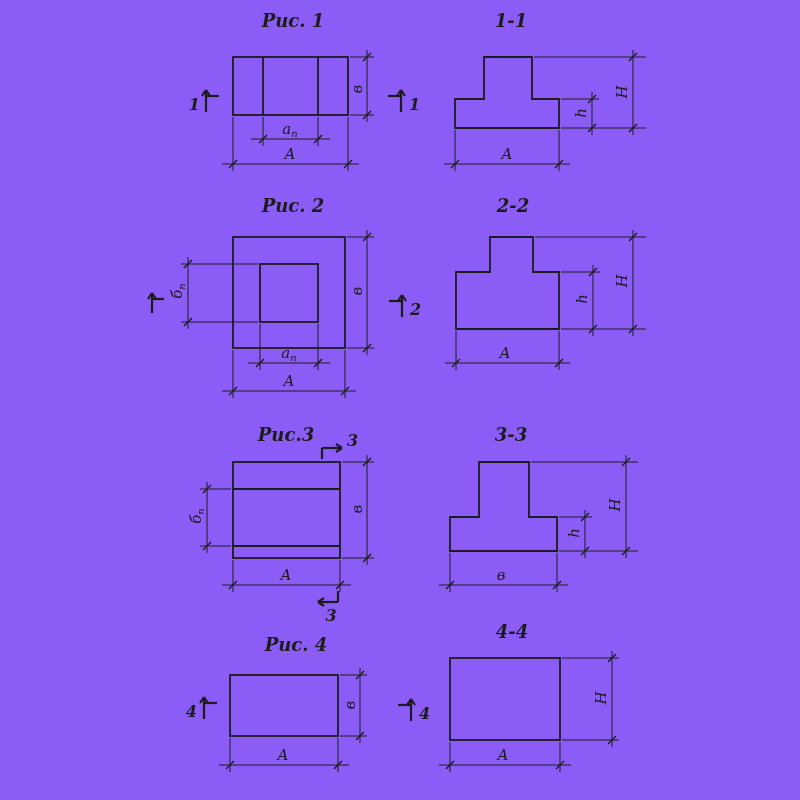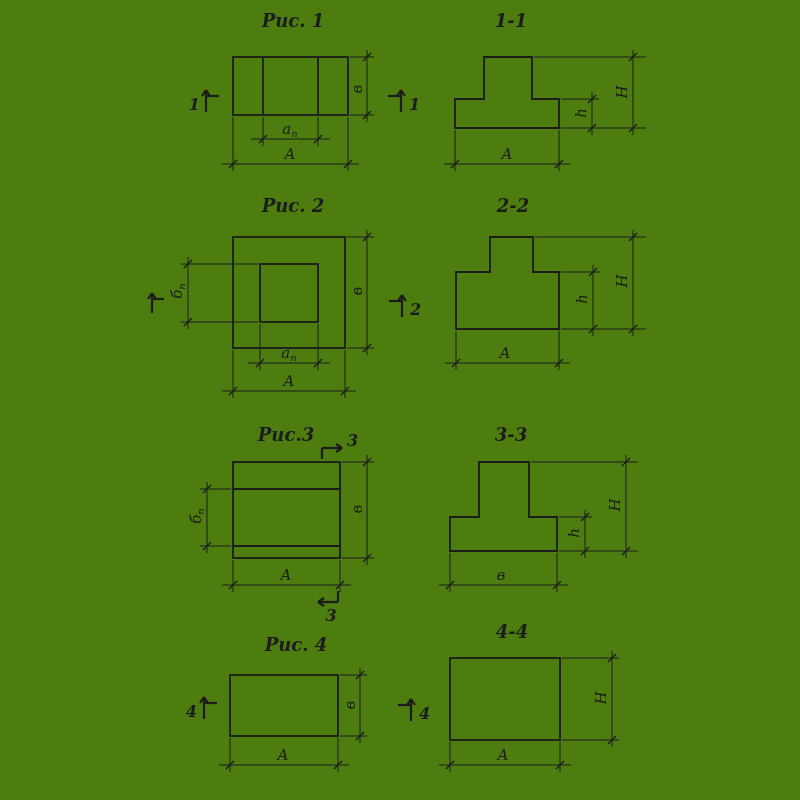--- a/index.html
+++ b/index.html
@@ -1,16 +1,16 @@
 <!DOCTYPE html>
 <html><head>
 <meta charset="utf-8">
 <style>
   html,body{margin:0;padding:0;background:#ffffff}
-  .sheet{width:800px;height:800px;background:#4d7c0f;position:relative;overflow:hidden}
+  .sheet{width:800px;height:800px;background:#8b5cf6;position:relative;overflow:hidden}
   text{font-family:"DejaVu Serif",serif;font-style:italic;fill:#1c1c1c}
   .t-title{font-size:18px;font-weight:bold}
   .t-dim{font-size:15px}
   .t-sub{font-size:10px}
   .t-mark{font-size:16px;font-weight:bold}
   .outline{fill:none;stroke:#1c1c1c;stroke-width:1.8;stroke-linejoin:miter}
   .dim{fill:none;stroke:#1c1c1c;stroke-width:1}
   .tick{stroke:#1c1c1c;stroke-width:1.4;fill:none}
   .mark{fill:none;stroke:#1c1c1c;stroke-width:2.2}
 </style>

